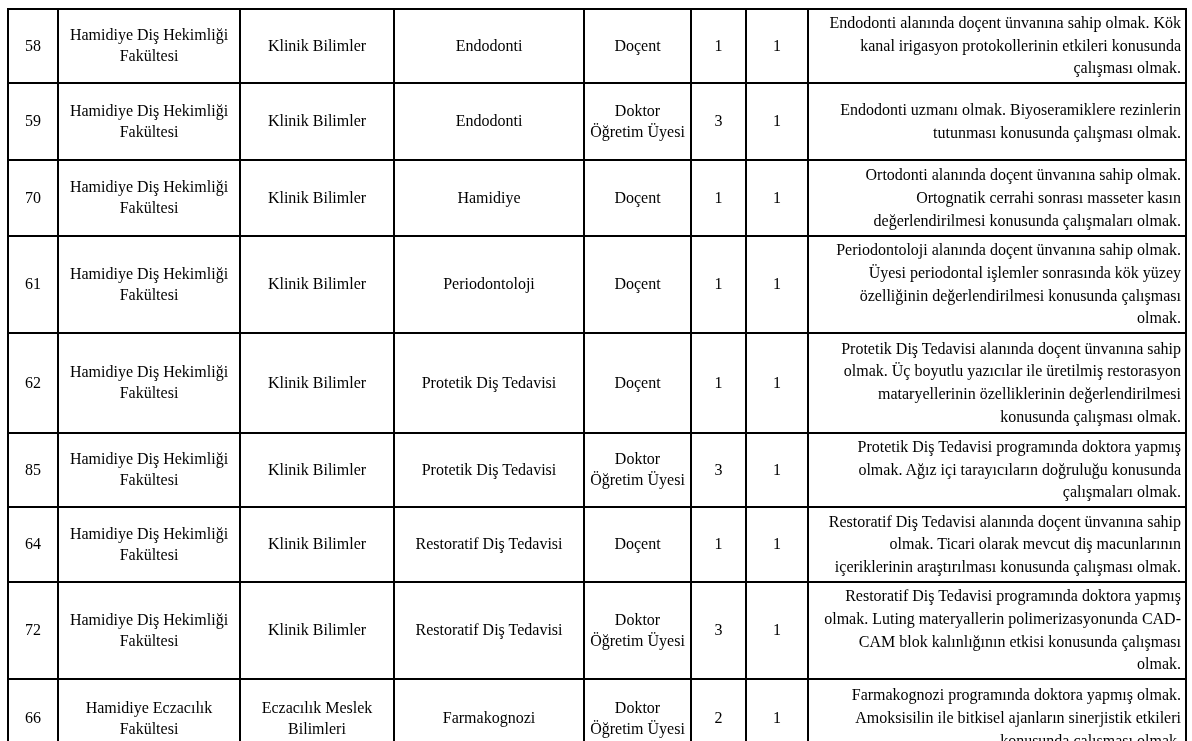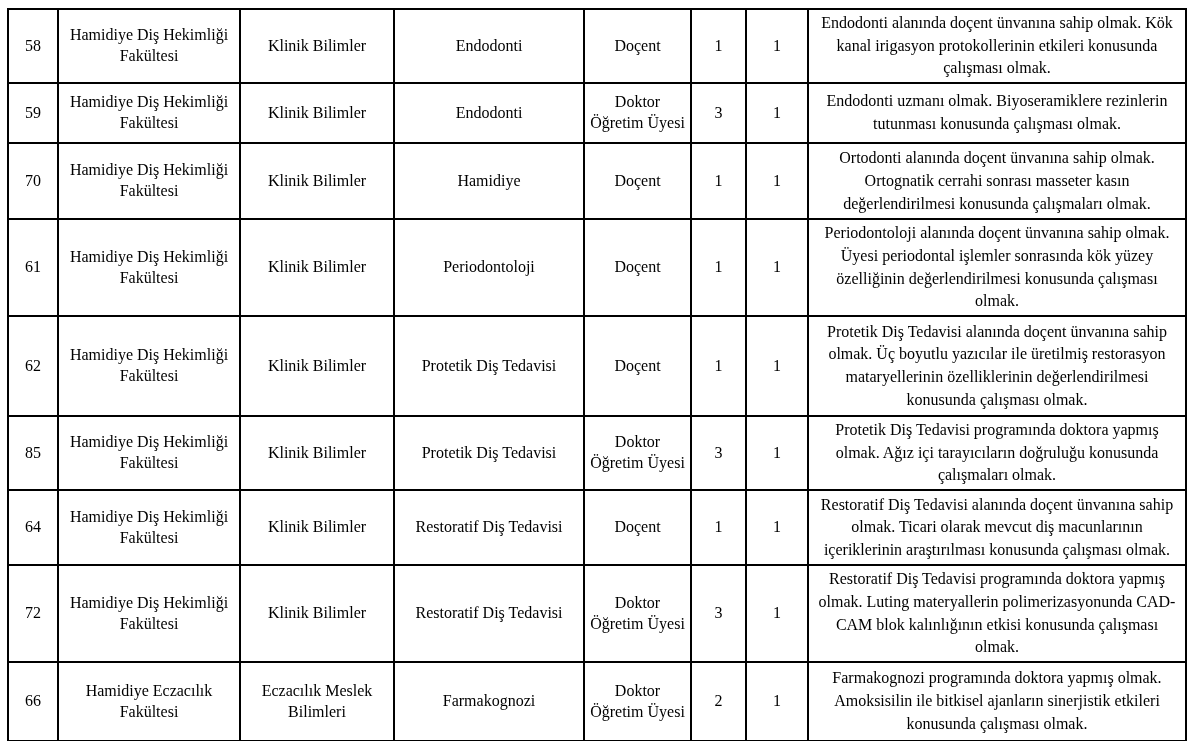--- a/index.html
+++ b/index.html
@@ -29,21 +29,21 @@
     overflow: hidden;
     word-wrap: break-word;
   }
   td.center {
     text-align: center;
     vertical-align: middle;
     padding: 2px 5px;
     line-height: 1.3;
   }
   td.desc {
-    text-align: center;
+    text-align: right;
     vertical-align: middle;
     padding: 2px 4px 2px 4px;
     line-height: 1.42;
   }
 </style>
 </head>
 <body>
 
 <div class="page">
   <table class="positions-table">
@@ -61,21 +61,21 @@
         <tr style="height: 67px;">
     <td class="center">58</td>
     <td class="center">Hamidiye Diş Hekimliği Fakültesi</td>
     <td class="center">Klinik Bilimler</td>
     <td class="center">Endodonti</td>
     <td class="center">Doçent</td>
     <td class="center">1</td>
     <td class="center">1</td>
     <td class="desc">Endodonti alanında doçent ünvanına sahip olmak. Kök kanal irigasyon protokollerinin etkileri konusunda çalışması olmak.</td>
   </tr>
-        <tr style="height: 60px;">
+        <tr style="height: 77px;">
     <td class="center">59</td>
     <td class="center">Hamidiye Diş Hekimliği Fakültesi</td>
     <td class="center">Klinik Bilimler</td>
     <td class="center">Endodonti</td>
     <td class="center">Doktor Öğretim Üyesi</td>
     <td class="center">3</td>
     <td class="center">1</td>
     <td class="desc">Endodonti uzmanı olmak. Biyoseramiklere rezinlerin tutunması konusunda çalışması olmak.</td>
   </tr>
         <tr style="height: 76px;">

